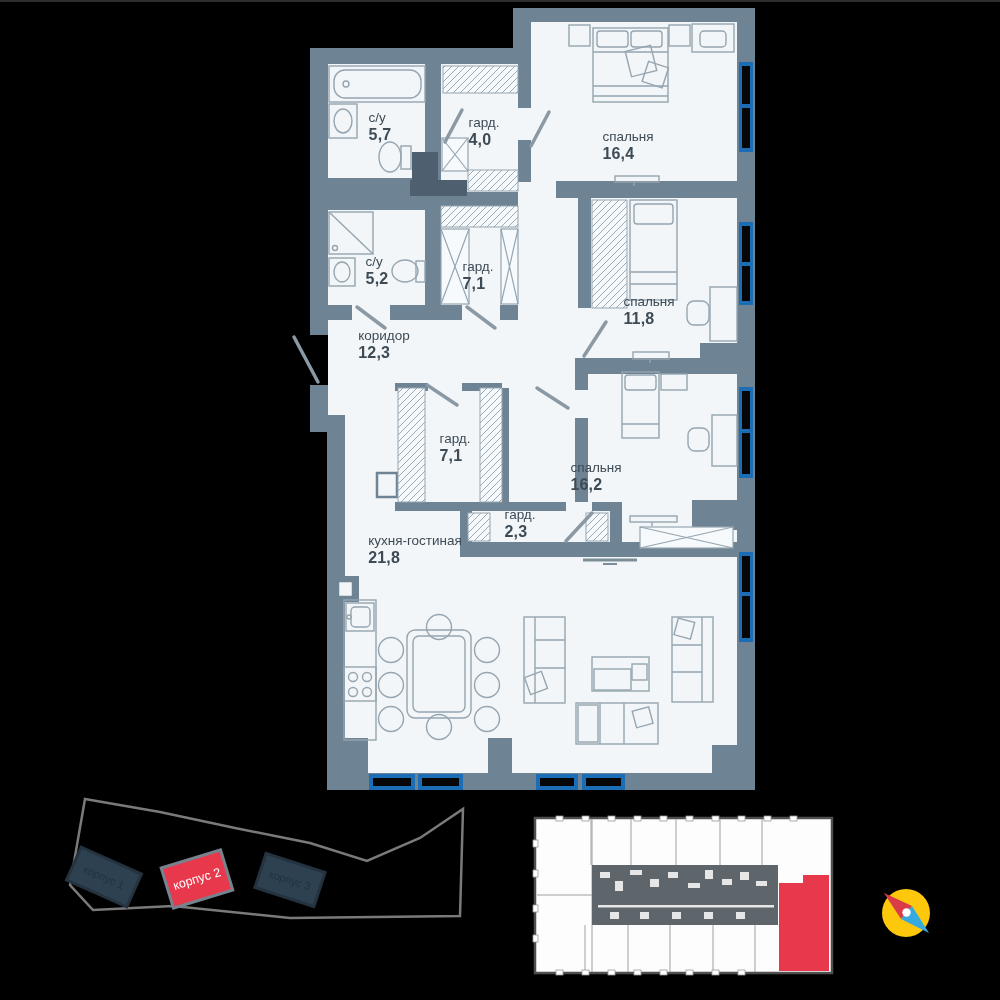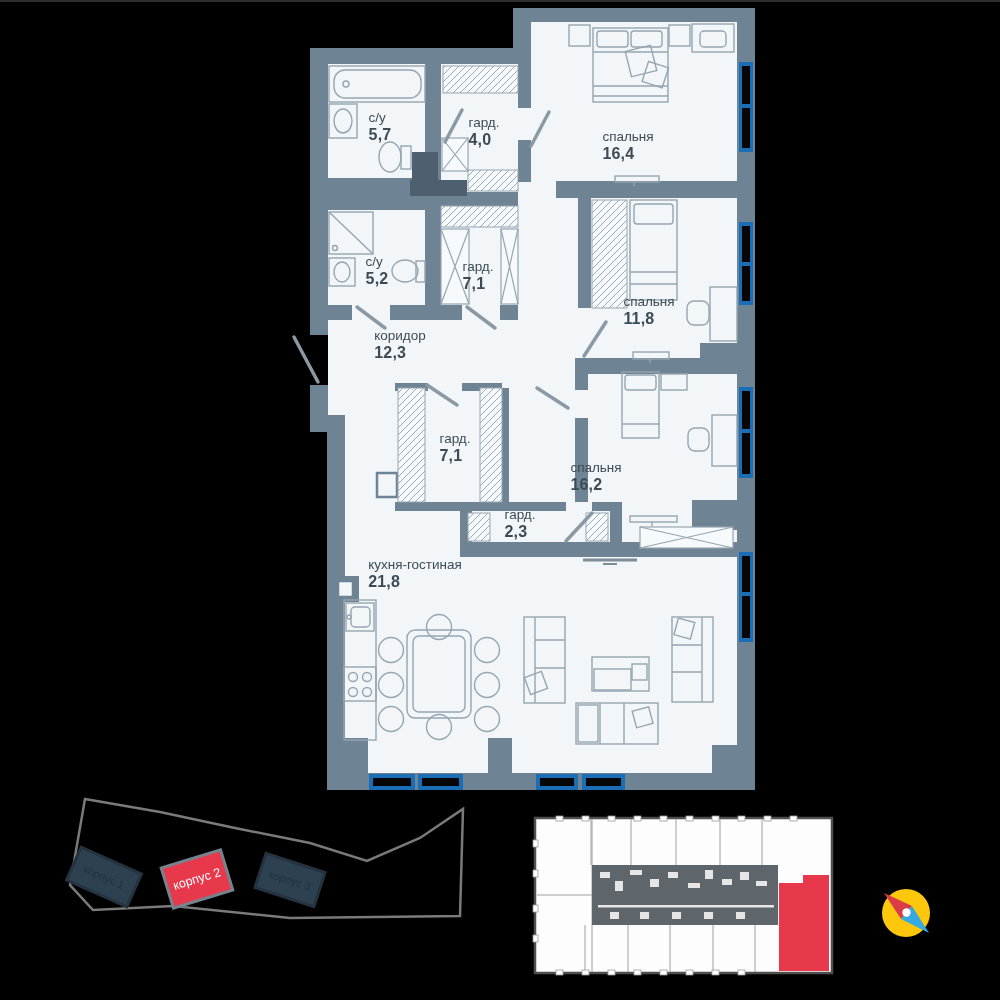--- a/index.html
+++ b/index.html
@@ -413,35 +413,35 @@
     <div class="ar">5,2</div>
   </div>
   <div class="room-label" style="left:478px;top:276px">
     <div class="nm">гард.</div>
     <div class="ar">7,1</div>
   </div>
   <div class="room-label" style="left:649px;top:311px">
     <div class="nm">спальня</div>
     <div class="ar">11,8</div>
   </div>
-  <div class="room-label" style="left:400px;top:345px">
+  <div class="room-label" style="left:384px;top:345px">
     <div class="nm">коридор</div>
     <div class="ar">12,3</div>
   </div>
   <div class="room-label" style="left:455px;top:448px">
     <div class="nm">гард.</div>
     <div class="ar">7,1</div>
   </div>
   <div class="room-label" style="left:596px;top:477px">
     <div class="nm">спальня</div>
     <div class="ar">16,2</div>
   </div>
   <div class="room-label" style="left:520px;top:524px">
     <div class="nm">гард.</div>
     <div class="ar">2,3</div>
   </div>
-  <div class="room-label" style="left:415px;top:574px">
+  <div class="room-label" style="left:415px;top:550px">
     <div class="nm">кухня-гостиная</div>
     <div class="ar">21,8</div>
   </div>
 </div>
 
 </div>
 
 </body></html>

